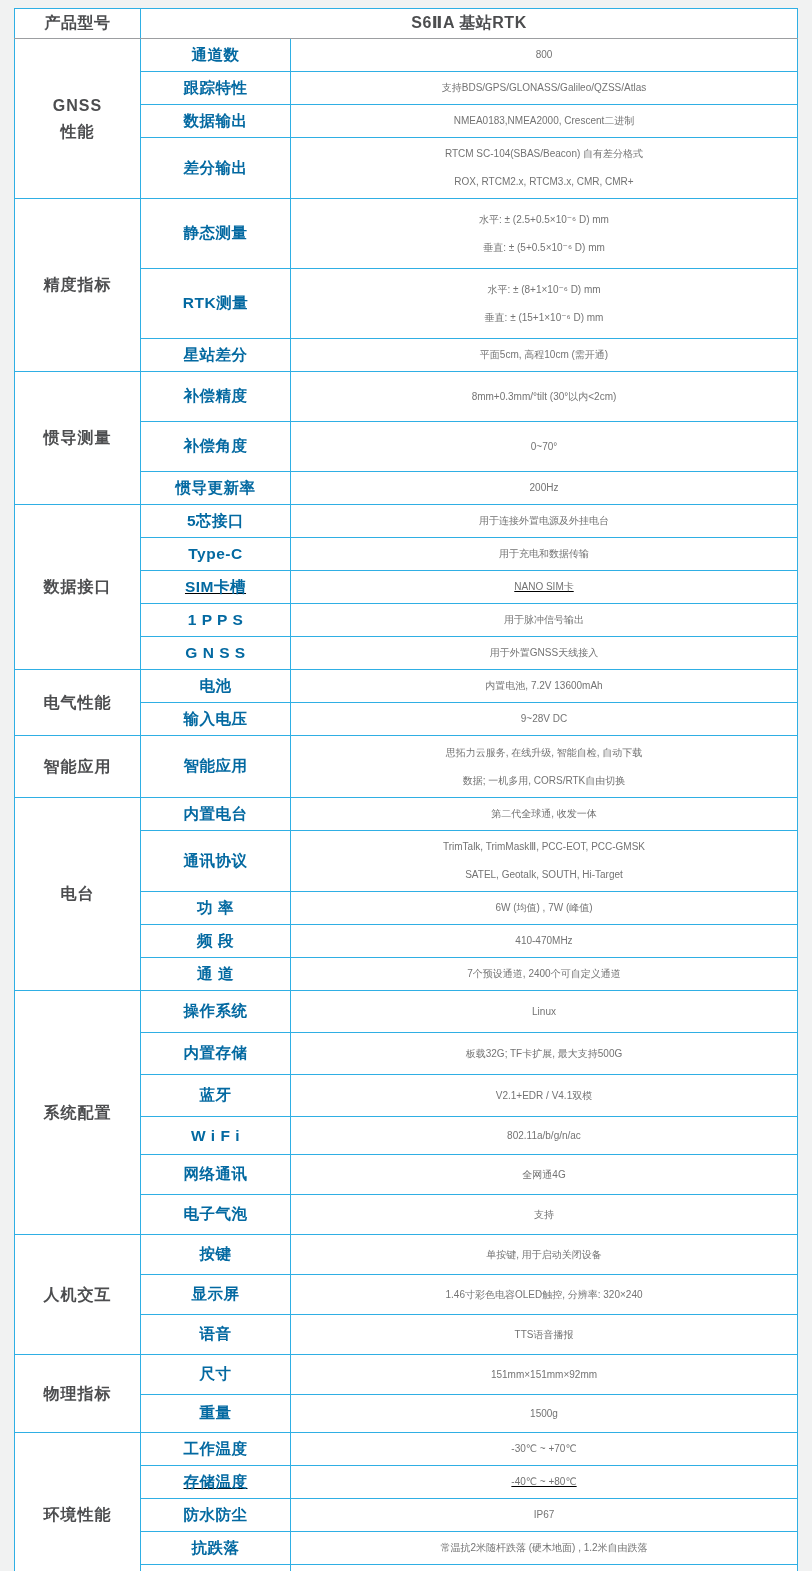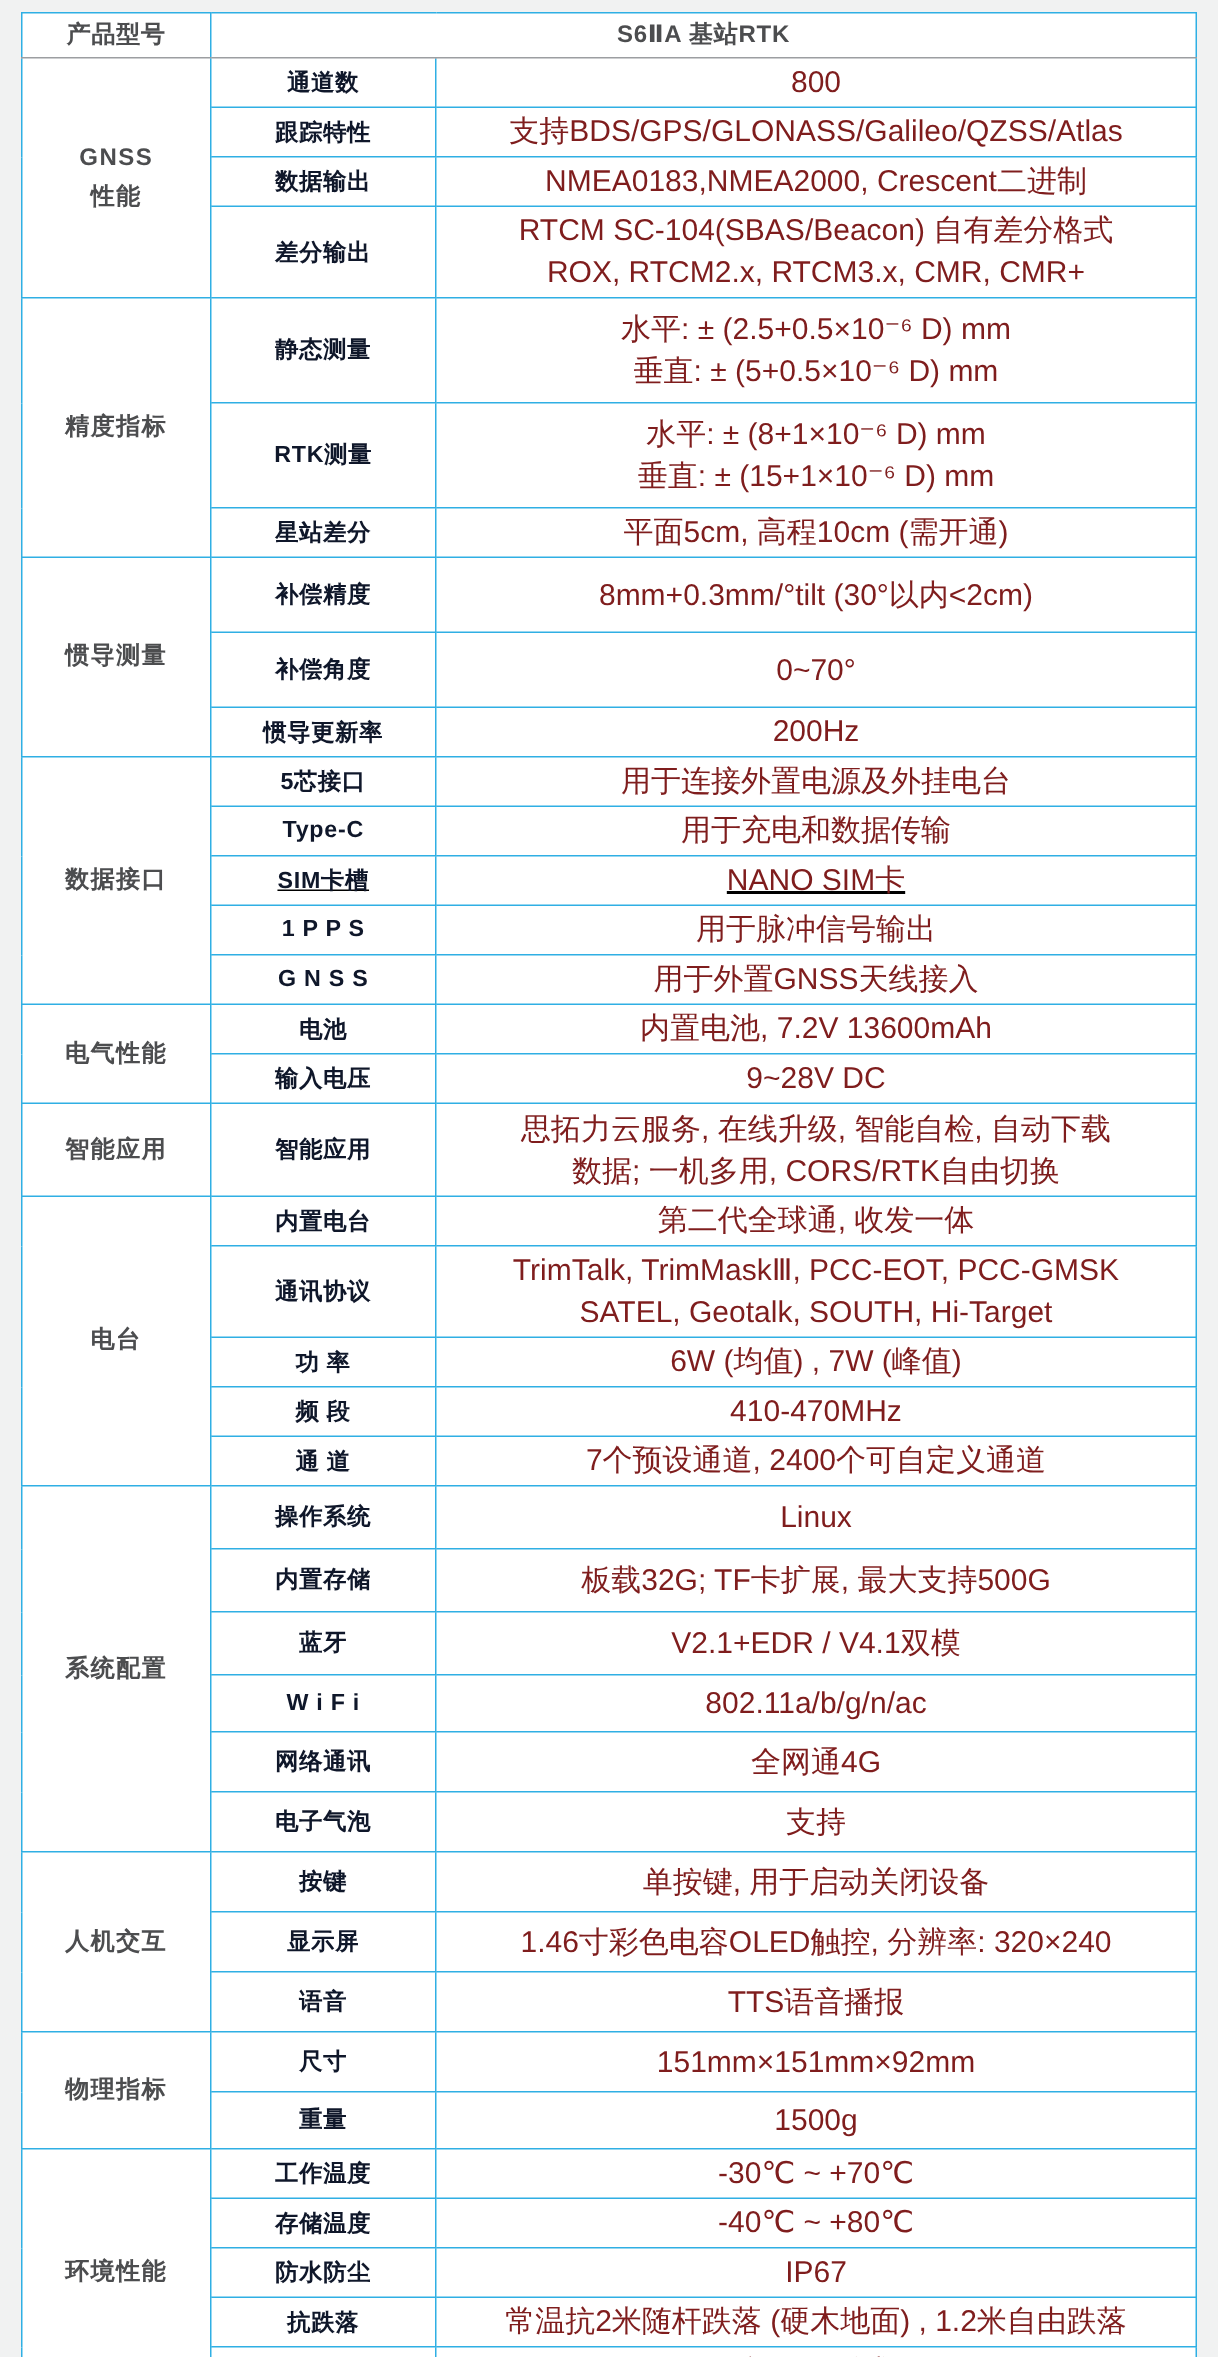--- a/index.html
+++ b/index.html
@@ -38,26 +38,26 @@
   td.cat {
     font-weight: 700;
     font-size: 16px;
     color: #4c4d4f;
     letter-spacing: 1px;
   }
   td.cat div { line-height: 26px; }
   td.param {
     font-weight: 700;
     font-size: 15.5px;
-    color: #0f172a;
+    color: #0369a1;
     letter-spacing: 0.5px;
   }
   td.val {
-    font-size: 20px;
-    color: #7f1d1d;
+    font-size: 10px;
+    color: #737373;
   }
   td.val .vline {
     line-height: 24px;
     padding: 2px 0;
   }
 </style>
 </head>
 <body>
 
 <div class="table-wrap">
@@ -314,21 +314,21 @@
         </tr>
         <tr style="height: 31px;">
           <td class="cat" rowspan="5">
             <div>环境性能</div>
           </td>
           <td class="param">工作温度</td>
           <td class="val">
             <div class="vline">-30℃ ~ +70℃</div>
           </td>
         </tr>
-        <tr style="height: 31px;">
+        <tr style="height: 31px; text-decoration: underline;">
           <td class="param">存储温度</td>
           <td class="val">
             <div class="vline">-40℃ ~ +80℃</div>
           </td>
         </tr>
         <tr style="height: 31px; margin-left: 24px;">
           <td class="param">防水防尘</td>
           <td class="val">
             <div class="vline">IP67</div>
           </td>

